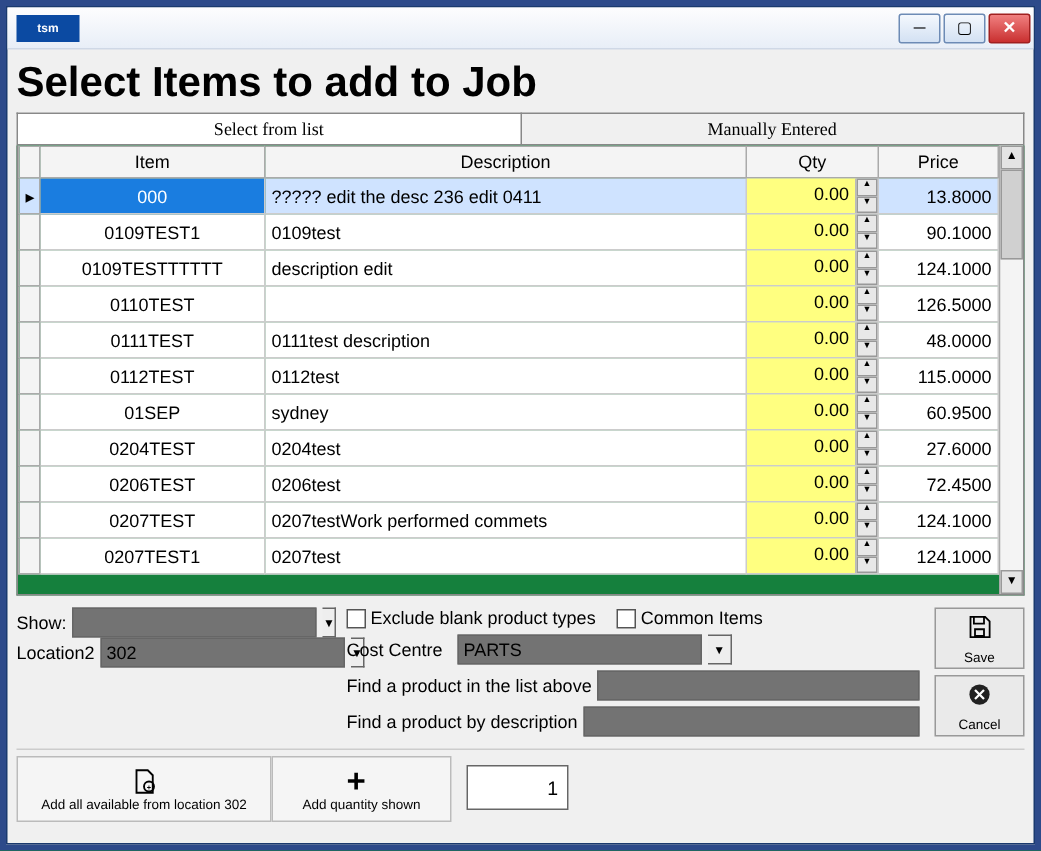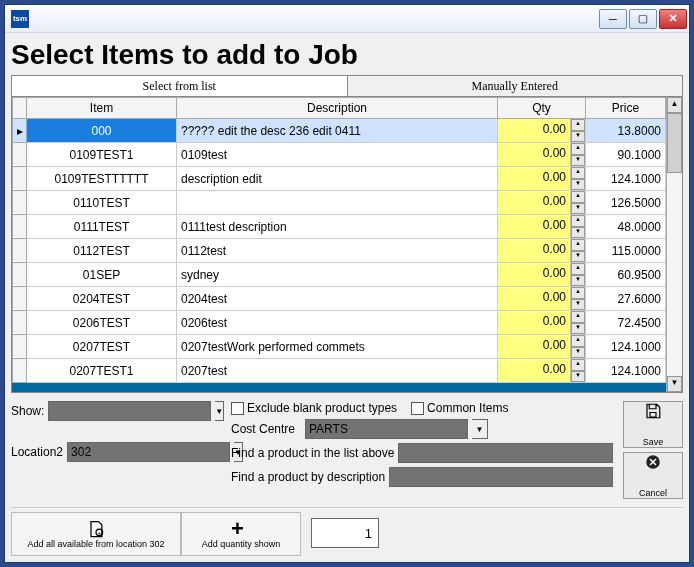--- a/index.html
+++ b/index.html
@@ -1,61 +1,61 @@
 <!DOCTYPE html>
 <html><head>
 <meta charset="utf-8">
 <style>
   * { box-sizing: border-box; margin: 0; padding: 0; }
   html, body { width: 694px; height: 567px; font-family: "Segoe UI", Tahoma, sans-serif; font-size: 12px; }
   body { background: #2d4a8a; padding: 4px; }
   .window { width: 100%; height: 100%; background: #f0f0f0; border: 1px solid #1a3a6e; display: flex; flex-direction: column; }
   .titlebar { height: 28px; background: linear-gradient(#fdfdfe,#e8eef7); display: flex; align-items: center; padding: 0 2px; border-bottom: 1px solid #cfd8e6; }
-  .tb-icon { width: 18px; height: 18px; background: #0b4aa2; margin: 0 4px; display: flex; align-items: center; justify-content: center; color: #fff; font-size: 8px; font-weight: bold; }
+  .tb-icon { width: 42px; height: 18px; background: #0b4aa2; margin: 0 4px; display: flex; align-items: center; justify-content: center; color: #fff; font-size: 8px; font-weight: bold; }
   .tb-spacer { flex: 1; }
   .tb-btn { width: 28px; height: 20px; margin-left: 2px; border: 1px solid #6d8bb5; background: linear-gradient(#f4f8fd,#d3e1f3); display: flex; align-items: center; justify-content: center; font-size: 11px; border-radius: 2px; cursor: pointer; }
   .tb-close { background: linear-gradient(#f08080,#c93030); color: #fff; border-color: #a02020; font-weight: bold; }
   .content { flex: 1; padding: 6px; display: flex; flex-direction: column; overflow: hidden; }
   .maintitle { text-align: left; font-size: 28px; font-weight: bold; margin: 0 0 4px; }
   .tabs { display: flex; border-bottom: 1px solid #888; height: 22px; }
   .tab { flex: 1; text-align: center; line-height: 20px; border: 1px solid #888; border-bottom: none; background: #f0f0f0; cursor: pointer; font-size: 12px; font-family: Liberation Serif, serif; }
   .tab + .tab { border-left: none; }
   .tab.active { background: #fff; }
-  .gridwrap { border: 1px solid #888; border-top: none; height: 300px; display: flex; background: #0369a1; }
+  .gridwrap { border: 1px solid #888; border-top: none; height: 300px; display: flex; background: #15803d; }
   .grid { flex: 1; overflow-y: auto; }
   table { width: 100%; border-collapse: collapse; table-layout: fixed; }
   th { background: #f4f4f4; border: 1px solid #aaa; font-weight: normal; padding: 3px 4px; font-size: 12px; text-align: center; }
   td { border: 1px solid #ccc; padding: 3px 4px; font-size: 12px; height: 24px; background: #fff; }
   tr.selected td { background: #cfe3ff; }
   tr.selected td.itemcell { background: #1a7de0; color: #fff; }
   .itemcell { text-align: center; }
   .rowmark { width: 12px; background: #f4f4f4; border: 1px solid #aaa; }
   .qtycell { padding: 0; }
   .qtybox { display: flex; height: 100%; }
   .qtyval { flex: 1; background: #ffff80; text-align: right; padding: 3px 4px; border-right: 1px solid #bbb; }
   .spin { width: 14px; display: flex; flex-direction: column; }
   .spinbtn { flex: 1; background: #e8e8e8; border: 1px solid #999; font-size: 6px; line-height: 6px; text-align: center; cursor: pointer; }
   .pricecell { text-align: right; }
   .vscroll { width: 16px; background: #eee; border-left: 1px solid #aaa; display: flex; flex-direction: column; }
   .sbtn { height: 16px; background: #e4e4e4; border: 1px solid #999; font-size: 8px; text-align: center; line-height: 12px; cursor: pointer; }
   .strack { flex: 1; background: #f4f4f4; position: relative; }
   .sthumb { position: absolute; top: 0; left: 0; right: 0; height: 60px; background: #d0d0d0; border: 1px solid #999; }
   .form { margin-top: 8px; display: flex; gap: 10px; }
-  .fcol1 { width: 210px; display: flex; flex-direction: column; gap: 21px; }
+  .fcol1 { width: 210px; display: flex; flex-direction: column; gap: 0; }
   .fcol2 { flex: 1; display: flex; flex-direction: column; gap: 4px; }
   .frow { display: flex; align-items: center; gap: 4px; }
   .flabel { width: 64px; font-size: 12px; }
   .flabel2 { font-size: 12px; }
   .finput { flex: 1; height: 20px; border: 1px solid #666; background: #737373; padding: 0 3px; font-size: 12px; }
   .dropbtn { width: 16px; height: 20px; border: 1px solid #666; border-left: none; background: #eee; display: flex; align-items: center; justify-content: center; font-size: 8px; cursor: pointer; }
   .chkrow { display: flex; align-items: center; gap: 14px; }
   .chk { display: inline-flex; align-items: center; gap: 3px; font-size: 12px; }
   .chkbox { width: 13px; height: 13px; border: 1px solid #555; background: #fff; }
   .sidebtns { width: 60px; display: flex; flex-direction: column; gap: 4px; }
-  .sidebtn { flex: 1; min-height: 38px; border: 1px solid #999; background: #eaeaea; display: flex; flex-direction: column; align-items: center; justify-content: center; font-size: 9px; cursor: pointer; gap: 17px; }
+  .sidebtn { flex: 1; min-height: 38px; border: 1px solid #999; background: #eaeaea; display: flex; flex-direction: column; align-items: center; justify-content: center; font-size: 9px; cursor: pointer; gap: 6px; }
   .sidebtn svg { width: 18px; height: 18px; }
   .bottom { margin-top: 8px; display: flex; align-items: stretch; border-top: 1px solid #ccc; padding-top: 4px; }
   .bbtn { border: 1px solid #bbb; background: #f5f5f5; display: flex; flex-direction: column; align-items: center; justify-content: center; font-size: 9px; cursor: pointer; padding: 2px 6px; height: 44px; }
   .bbtn svg, .bbtn .glyph { width: 20px; height: 20px; font-size: 22px; line-height: 20px; font-weight: bold; }
   .bqty { width: 68px; height: 30px; border: 1px solid #666; background: #fff; text-align: right; padding: 0 6px; margin: 6px 10px 0; font-size: 13px; }
   .searchicon { width: 18px; height: 20px; border: 1px solid #666; border-left: none; background: #fff; display: flex; align-items: center; justify-content: center; cursor: pointer; }
 </style>
 </head>
 <body>
 

